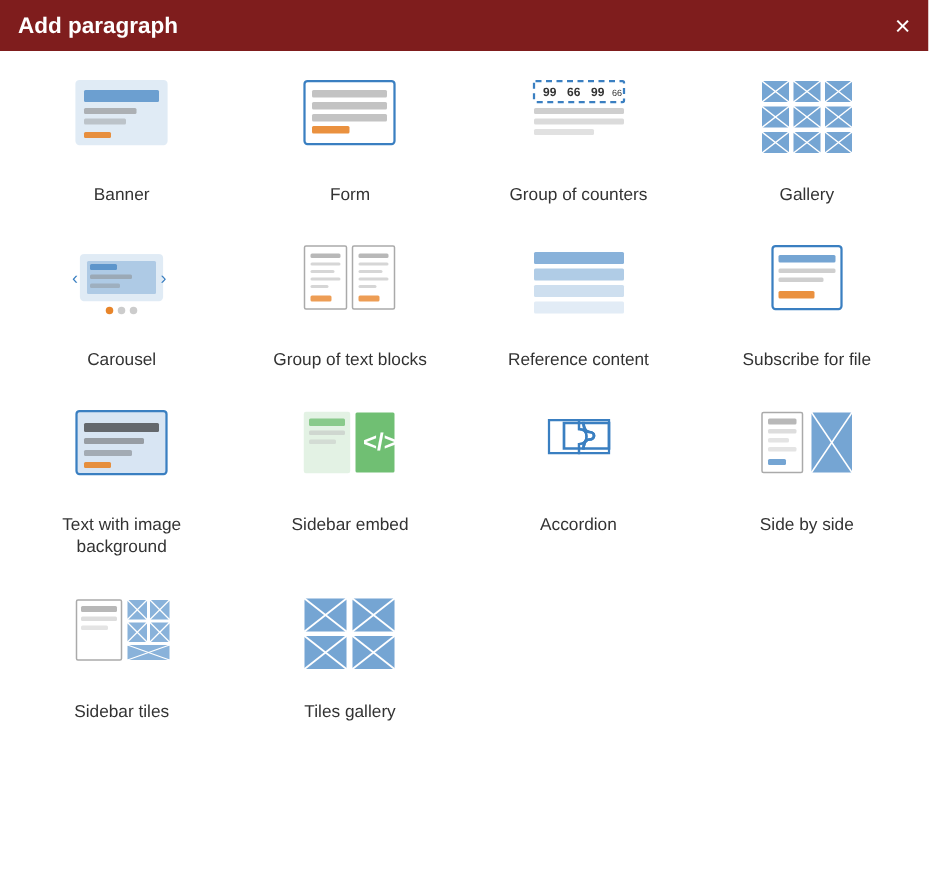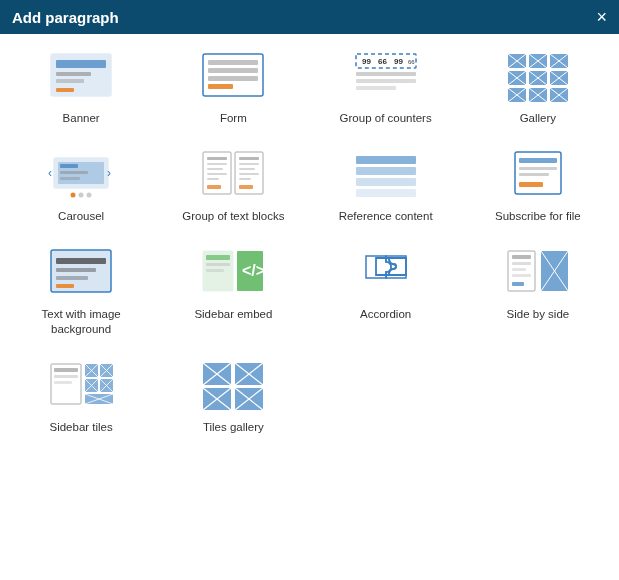--- a/index.html
+++ b/index.html
@@ -5,21 +5,21 @@
     * { box-sizing: border-box; margin: 0; padding: 0; }
     body {
       font-family: Arial, sans-serif;
       background: #fff;
       width: 619px;
       min-height: 580px;
       overflow: hidden;
     }
 
     .header {
-      background: #0c4a6e;
+      background: #7f1d1d;
       color: #fff;
       padding: 8px 12px;
       display: flex;
       justify-content: space-between;
       align-items: center;
       font-size: 15px;
       font-weight: bold;
     }
 
     .close-btn {
@@ -43,21 +43,21 @@
       flex-direction: column;
       align-items: center;
       text-align: center;
       cursor: pointer;
       padding: 6px 4px;
     }
 
     .item-label {
       font-size: 11.5px;
       color: #333;
-      margin-top: 6px;
+      margin-top: 18px;
       line-height: 1.3;
     }
 
     
     .icon-box {
       width: 70px;
       height: 55px;
       display: flex;
       align-items: flex-end;
       justify-content: center;

